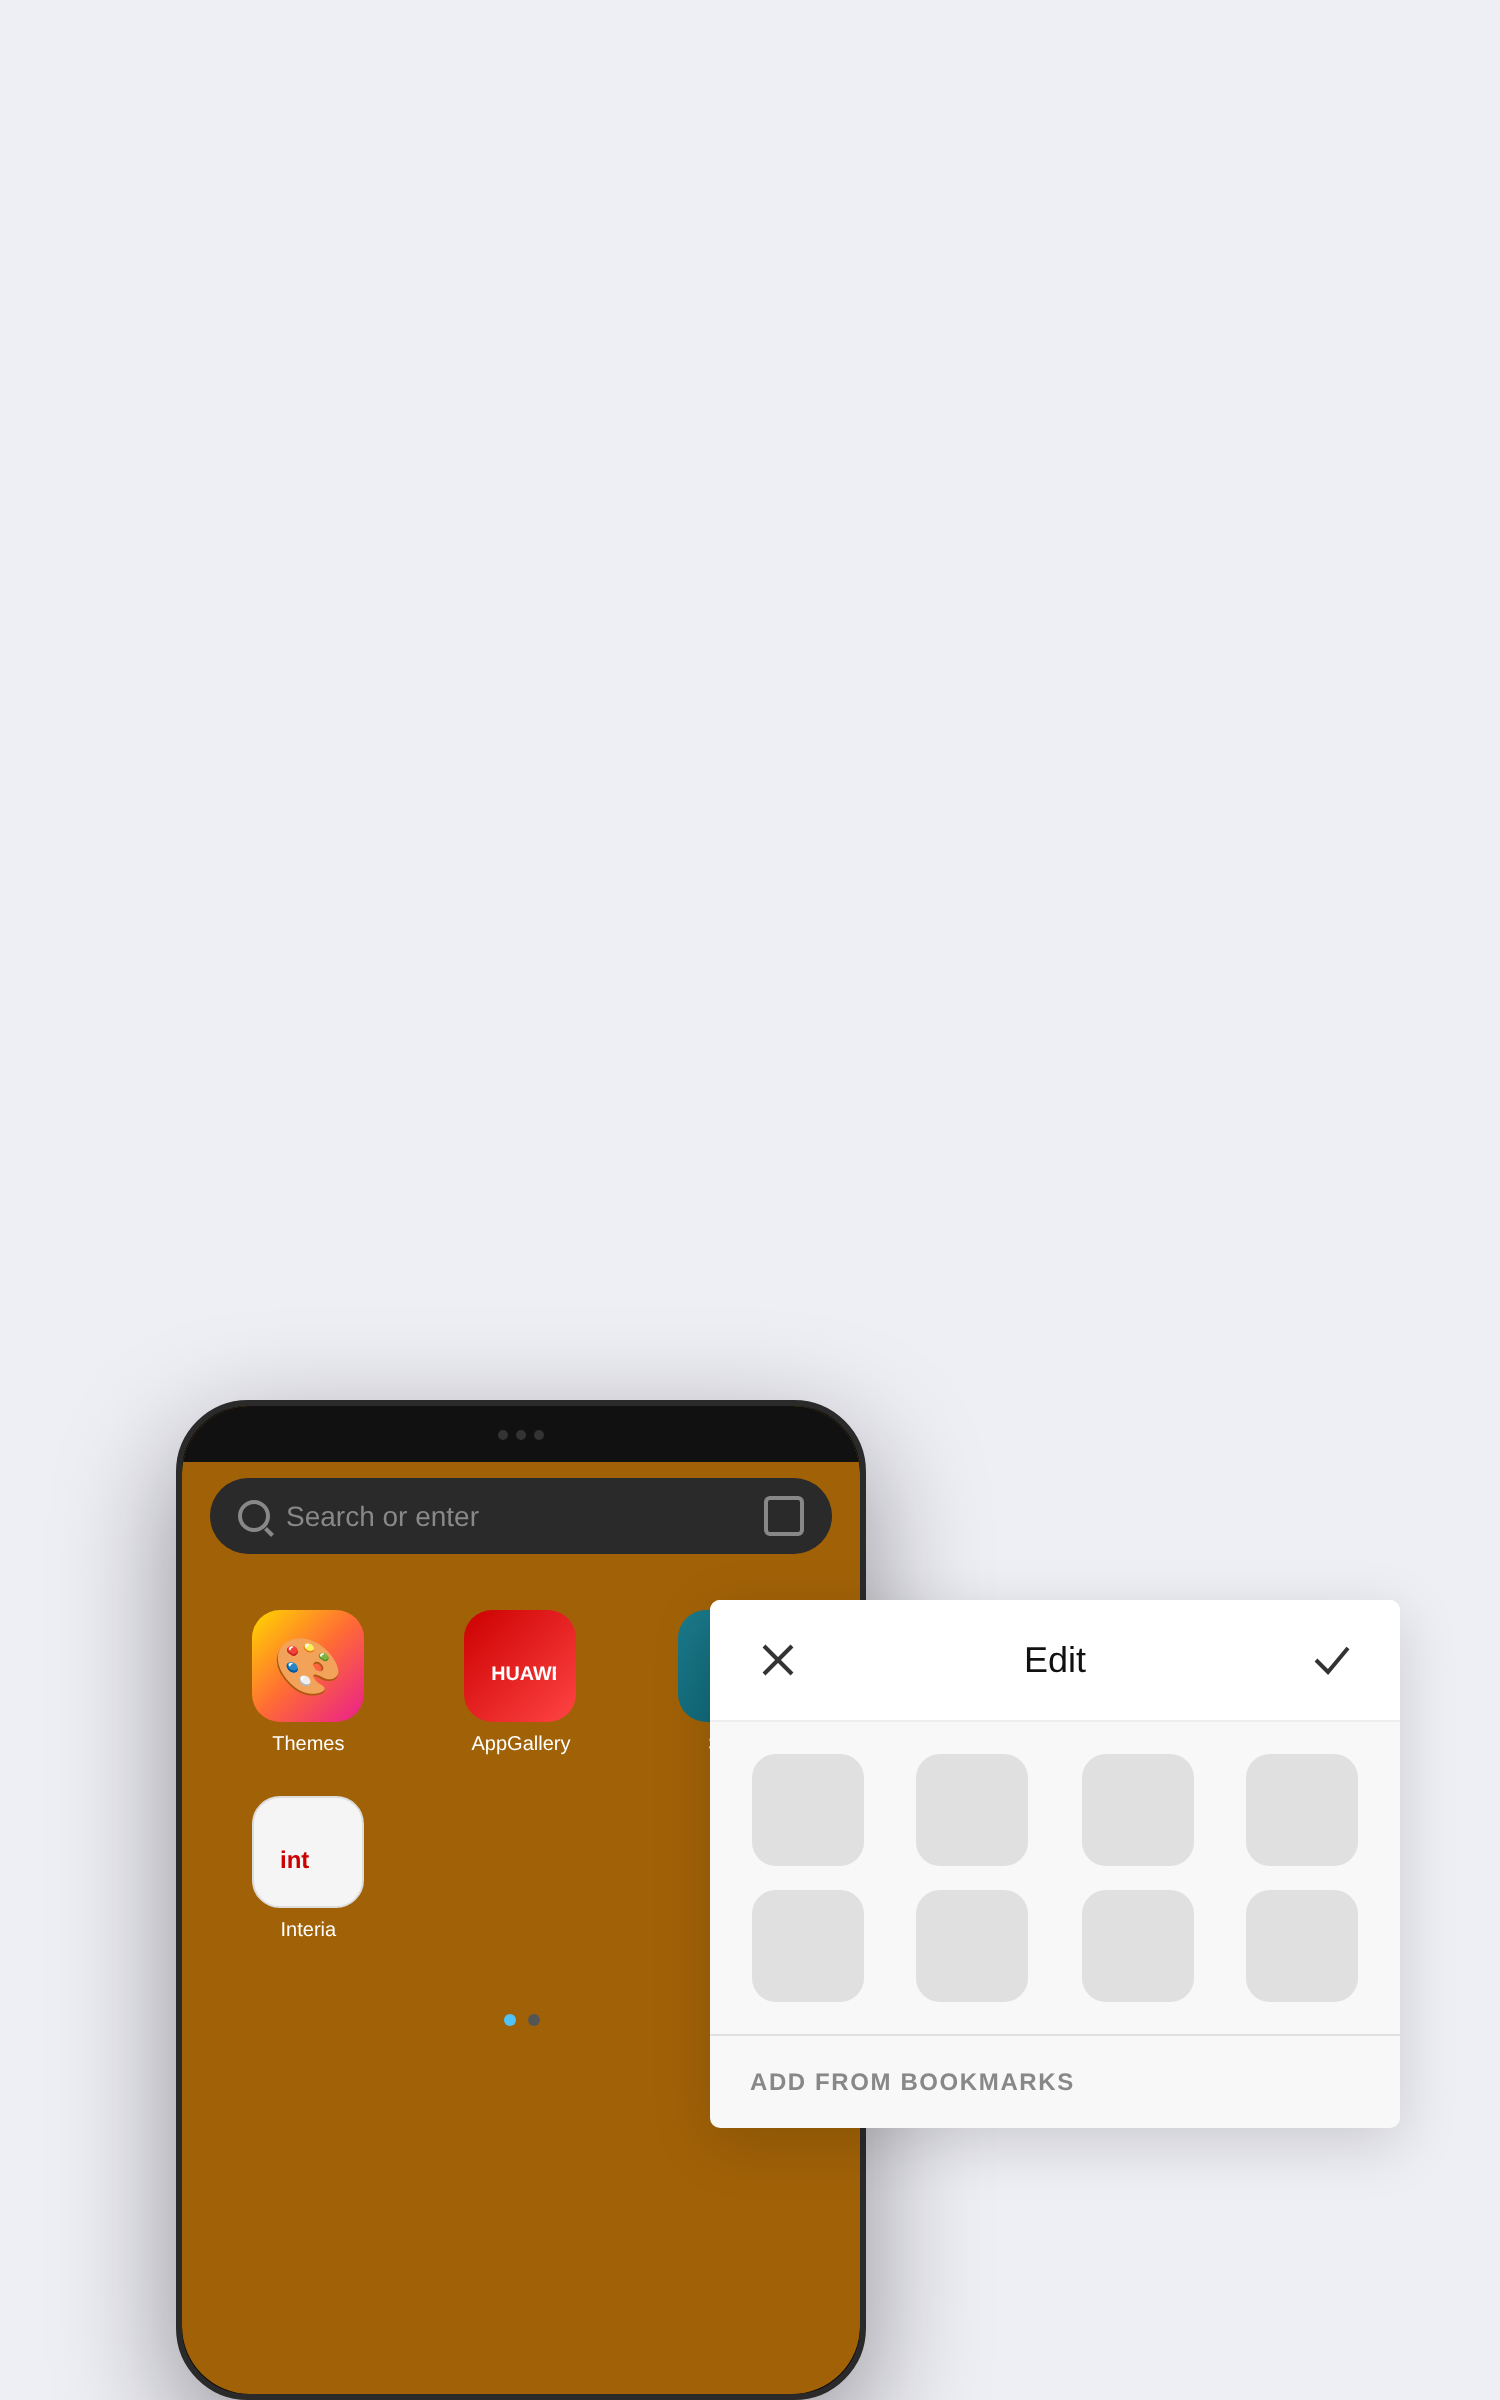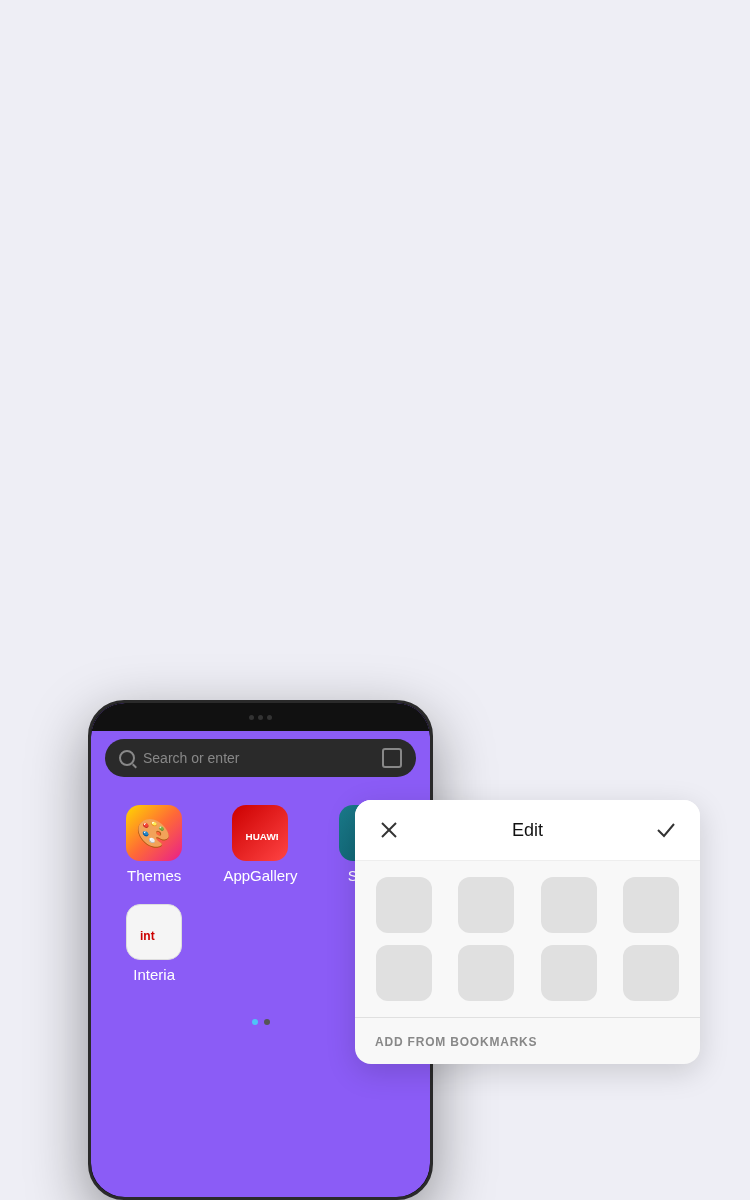--- a/index.html
+++ b/index.html
@@ -22,21 +22,21 @@
       background: #0a0a0a;
       border-radius: 36px;
       overflow: hidden;
       border: 3px solid #2a2a2a;
       box-shadow: 0 20px 60px rgba(0,0,0,0.4);
     }
 
     .phone-inner {
       width: 100%;
       height: 100%;
-      background: #8b5cf6;
+      background: #a16207;
       border-radius: 34px;
       overflow: hidden;
       position: relative;
     }
 
     
     .phone-top-bar {
       height: 28px;
       background: #111;
       display: flex;
@@ -125,21 +125,21 @@
       height: 56px;
       border-radius: 14px;
       overflow: hidden;
       display: flex;
       align-items: center;
       justify-content: center;
     }
 
     .app-label {
       color: #fff;
-      font-size: 15px;
+      font-size: 10px;
       text-align: center;
     }
 
     
     .icon-themes {
       background: linear-gradient(135deg, #FFD700, #FF6B35, #E91E8C);
       position: relative;
     }
 
     .icon-themes::after {
@@ -210,21 +210,21 @@
       background: #555;
     }
 
     
     .edit-panel {
       position: absolute;
       left: 355px;
       top: 800px;
       width: 345px;
       background: #f8f8f8;
-      border-radius: 16px;
+      border-radius: 5px;
       box-shadow: 0 8px 30px rgba(0,0,0,0.15);
       overflow: hidden;
     }
 
     .edit-header {
       display: flex;
       align-items: center;
       justify-content: space-between;
       padding: 16px 20px;
       background: #fff;

